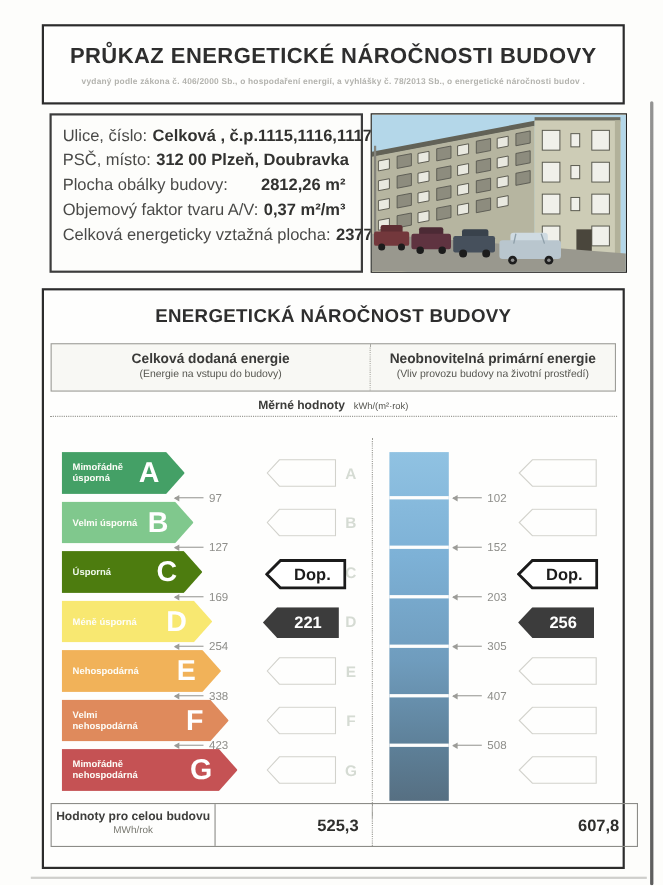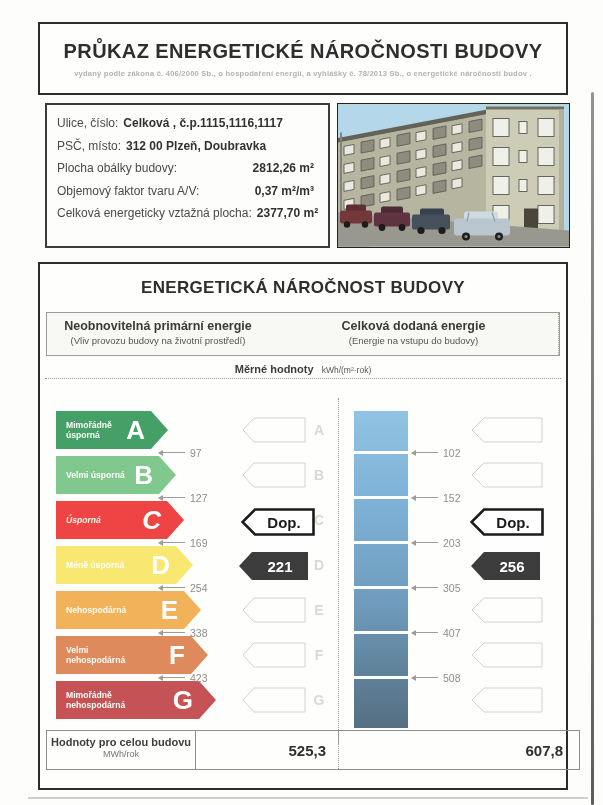--- a/index.html
+++ b/index.html
@@ -12,21 +12,21 @@
   .scan-edge-bottom { position:absolute; left:28px; top:797px; width:560px; height:2px; background:rgba(120,120,115,.35); }
   .speck { position:absolute; left:207px; top:37px; width:3px; height:3px; background:#8a8a86; border-radius:50%; }
 
   
   .title-box { position:absolute; left:38px; top:22px; width:530px; height:73px; border:2px solid #2c2c2c; background:#fefefd; text-align:center; }
   .doc-title { margin-top:16px; font-size:20px; font-weight:bold; color:#2e2e2e; letter-spacing:.4px; }
   .doc-subtitle { margin-top:6px; font-size:7.6px; font-weight:bold; color:#b3b3ae; letter-spacing:.2px; }
 
   
   .info-box { position:absolute; left:45px; top:103px; width:285px; height:145px; border:2px solid #3c3c3c; background:#fdfdfb; padding:7px 0 0 10px; }
-  .info-line { height:22.5px; font-size:12px; color:#4a4a48; display:flex; align-items:center; }
+  .info-line { height:22.5px; font-size:15px; color:#4a4a48; display:flex; align-items:center; }
   .info-line .lbl { white-space:pre; }
   .info-line .val { font-weight:bold; color:#323230; margin-left:5px; white-space:pre; }
   .info-line.spread { padding-right:14px; }
   .info-line.spread .val { margin-left:auto; }
 
   .photo-box { position:absolute; left:337px; top:103px; width:233px; height:145px; border:1px solid #222; background:#cfcfc0; }
   .photo-box svg { display:block; width:100%; height:100%; }
 
   
   .main-box { position:absolute; left:38px; top:262px; width:530px; height:528px; border:2px solid #2c2c2c; background:#fefefd; }
@@ -42,21 +42,21 @@
   .units-line .u-small { font-size:8.5px; color:#55554f; margin-left:5px; }
   .dotted-h { position:absolute; left:5px; top:114px; width:516px; border-top:1.5px dotted #9a9a94; }
 
   
   .chart { position:absolute; left:2px; top:134px; width:524px; height:346px; }
   .v-divider { position:absolute; left:296px; top:0; height:346px; border-left:1.5px dotted #9a9a94; }
 
   .band { position:absolute; left:14px; height:38px; clip-path:polygon(0 0, calc(100% - 17px) 0, 100% 50%, calc(100% - 17px) 100%, 0 100%); }
   .band-label { position:absolute; left:10px; top:50%; transform:translateY(-50%); width:64px; font-size:8.6px; font-weight:bold; color:#fdfdf8; line-height:1.2; }
   .band-letter { position:absolute; right:23px; top:50%; transform:translateY(-50%); font-size:26px; font-weight:bold; color:#ffffff; }
-  .band-a { background:#44a066; } .band-b { background:#80c88d; } .band-c { background:#ef4444;font-style:italic; }
+  .band-a { background:#44a066; } .band-b { background:#80c88d; } .band-c { background:#4d7c0f; }
   .band-d { background:#f8e871; } .band-e { background:#f1b259; } .band-f { background:#df8a5c; } .band-g { background:#c55254; }
   .band-c .band-label { color:#eef8ea; }
 
   .tick { position:absolute; height:13px; display:flex; align-items:center; }
   .tick-line { position:relative; width:26px; height:0; border-top:1.5px solid #9c9c98; }
   .tick-line::before { content:""; position:absolute; left:-1px; top:-3.5px; border-right:5px solid #9c9c98; border-top:3px solid transparent; border-bottom:3px solid transparent; }
   .tick-num { margin-left:5px; font-size:10.5px; color:#8e8e8a; }
 
   .marker { position:absolute; }
   .marker svg { display:block; width:100%; height:100%; }
@@ -198,27 +198,27 @@
         <circle cx="128" cy="132" r="1.6" fill="#8c8c8c"></circle>
           <circle cx="161" cy="132" r="1.6" fill="#8c8c8c"></circle>
       </g>
     </svg>
   </div>
 
   <div class="main-box">
     <div class="section-title">ENERGETICKÁ NÁROČNOST BUDOVY</div>
 
     <div class="col-headers">
+      <div class="col-h left">
+        <div class="col-title">Celková dodaná energie</div>
+        <div class="col-sub">(Energie na vstupu do budovy)</div>
+      </div>
       <div class="col-h right">
         <div class="col-title">Neobnovitelná primární energie</div>
         <div class="col-sub">(Vliv provozu budovy na životní prostředí)</div>
-      </div>
-      <div class="col-h left">
-        <div class="col-title">Celková dodaná energie</div>
-        <div class="col-sub">(Energie na vstupu do budovy)</div>
       </div>
     </div>
 
     <div class="units-line">
       <span class="u-bold">Měrné hodnoty</span>
       <span class="u-small">kWh/(m²·rok)</span>
     </div>
     <div class="dotted-h"></div>
 
     <div class="chart">

